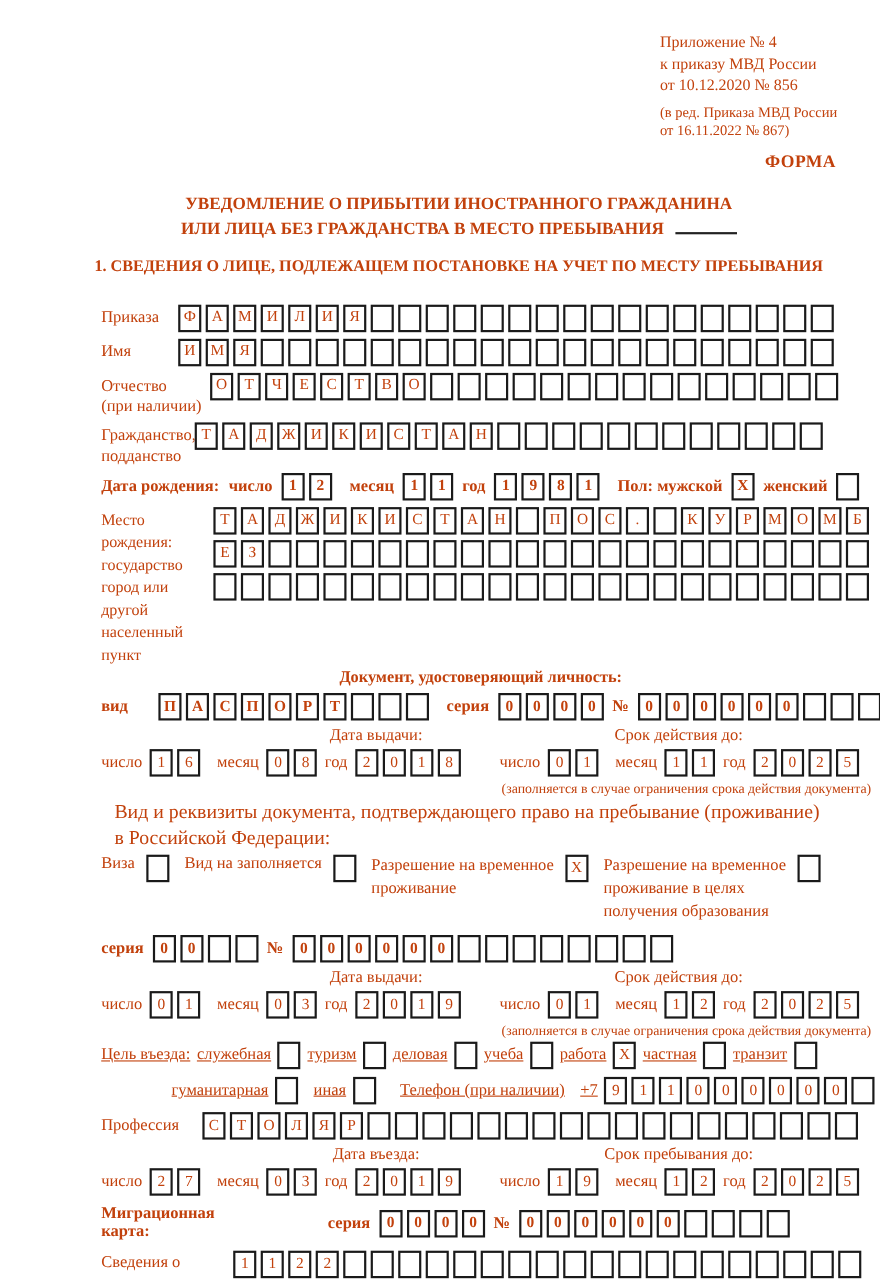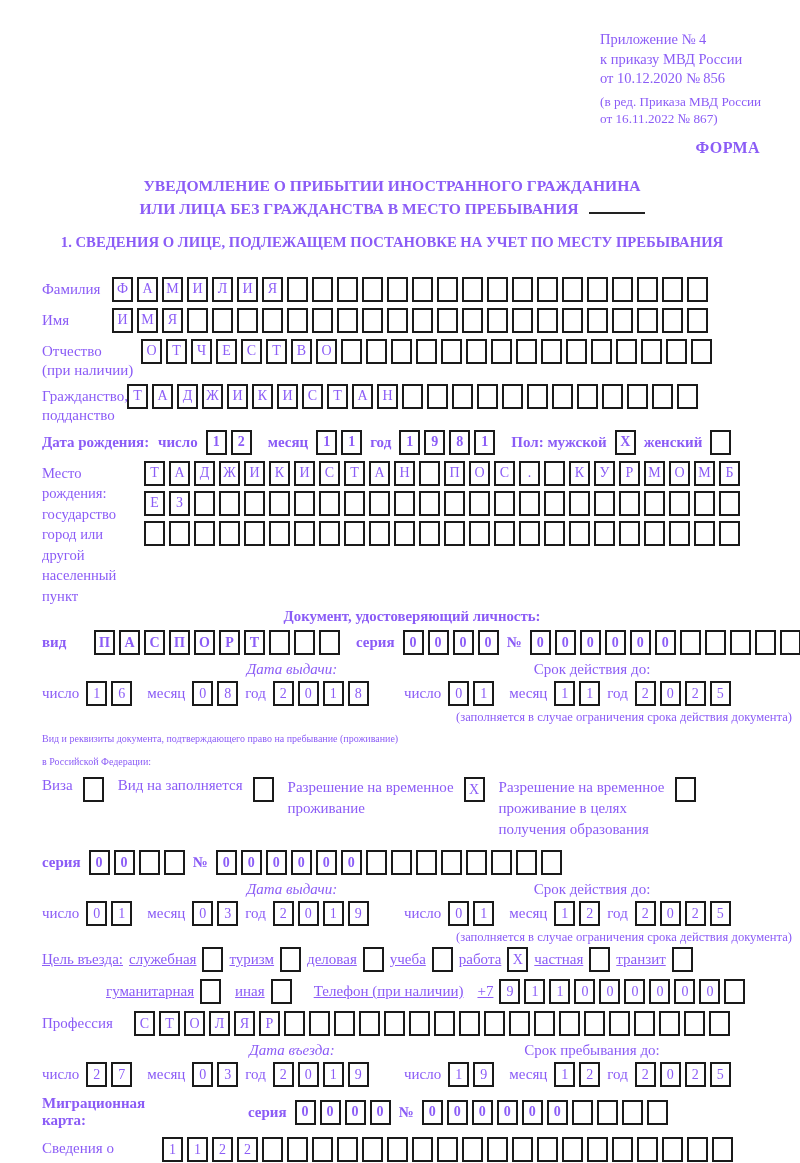--- a/index.html
+++ b/index.html
@@ -1,20 +1,20 @@
 <!DOCTYPE html>
 <html><head>
 <meta charset="utf-8">
 <style>
   * { box-sizing: border-box; }
   html,body { margin:0; padding:0; background:#fff; }
   .page {
-    position:relative; width:800px; height:1163px; background:#ffffff; color:#8b5cf6;
+    position:relative; width:800px; height:1163px; background:#ffffff; color:#c2410c;
     font-family:"Liberation Serif","DejaVu Serif",serif; font-size:15px;
-    padding:30px 8px 12px 42px; overflow:hidden;
+    padding:30px 8px 12px 92px; overflow:hidden;
   }
   .appendix { width:182px; margin-left:auto; margin-right:10px; font-size:14.5px; line-height:19.5px; }
   .appendix .edition-line { font-size:13.2px; line-height:17.5px; }
   .appendix .edition-gap { margin-top:4px; }
   .form-label { text-align:right; font-weight:bold; font-size:16px; letter-spacing:.4px; margin:11px 32px 0 0; }
   .title { margin:17px -8px 0 -58px; text-align:center; font-weight:bold; font-size:15.6px; line-height:23px; }
   .blank-line { display:inline-block; width:56px; height:13px; border-bottom:2.5px solid #222; margin-left:10px; }
   .sec-heading { margin:14px 0 0 -50px; text-align:center; font-weight:bold; font-size:14.7px; white-space:nowrap; }
 
   .rows { margin-top:26px; }
@@ -40,26 +40,26 @@
   .inlrow { display:flex; align-items:center; gap:8px; margin-bottom:6px; flex-wrap:nowrap;font-weight:bold; }
   .inlrow .ilabel { flex:none; font-size:15px; }
   .gap-l { margin-left:8px; }
 
   .center-heading { text-align:center; font-weight:bold; font-size:14.8px; margin:2px 0 5px -10px; }
 
   .dates2 { display:flex; margin-bottom:2px; }
   .datecol-l { width:350px; flex:none; }
   .datecol-r { flex:1; }
   .dlabel { font-size:15px; margin-bottom:3px; text-align:center; }
-  .dlabel-l { padding-left:150px;font-style:italic; }
+  .dlabel-l { padding-left:150px; }
   .daterow { display:flex; align-items:center; gap:7px; }
   .daterow-r { padding-left:12px; }
   .note { font-size:12.6px; margin-top:4px; text-align:right; }
 
-  .intro { font-size:10px; line-height:23px; }
+  .intro { font-size:18px; line-height:23px;margin-left:12px; }
   .visa-row { display:flex; align-items:flex-start; gap:14px; margin:4px 0 10px 0; }
   .visa-opt { display:flex; align-items:flex-start; gap:10px; }
   .optlines { display:flex; flex-direction:column; font-size:15px; line-height:21px; }
 
   .purp-row { display:flex; align-items:center; gap:6px; margin-bottom:7px; }
   .purp-row .ilabel { flex:none;text-decoration:underline; }
   .indent2 { padding-left:64px; }
   .phone-lbl { margin-left:16px; }
   .reps-right { display:flex; flex-direction:column; gap:5px; }
 </style>
@@ -81,21 +81,21 @@
   <div class="title">
     <div>УВЕДОМЛЕНИЕ О ПРИБЫТИИ ИНОСТРАННОГО ГРАЖДАНИНА</div>
     <div><span>ИЛИ ЛИЦА БЕЗ ГРАЖДАНСТВА В МЕСТО ПРЕБЫВАНИЯ</span><span class="blank-line"></span></div>
   </div>
 
   <div class="sec-heading">1. СВЕДЕНИЯ О ЛИЦЕ, ПОДЛЕЖАЩЕМ ПОСТАНОВКЕ НА УЧЕТ ПО МЕСТУ ПРЕБЫВАНИЯ</div>
 
   <div class="rows">
 
     <div class="row">
-      <span class="rlabel w-fam">Фамилия</span>
+      <span class="rlabel w-fam">Приказа</span>
       <span class="cells">
           <span class="cell">Ф</span>
           <span class="cell">А</span>
           <span class="cell">М</span>
           <span class="cell">И</span>
           <span class="cell">Л</span>
           <span class="cell">И</span>
           <span class="cell">Я</span>
           <span class="cell"></span>
           <span class="cell"></span>

